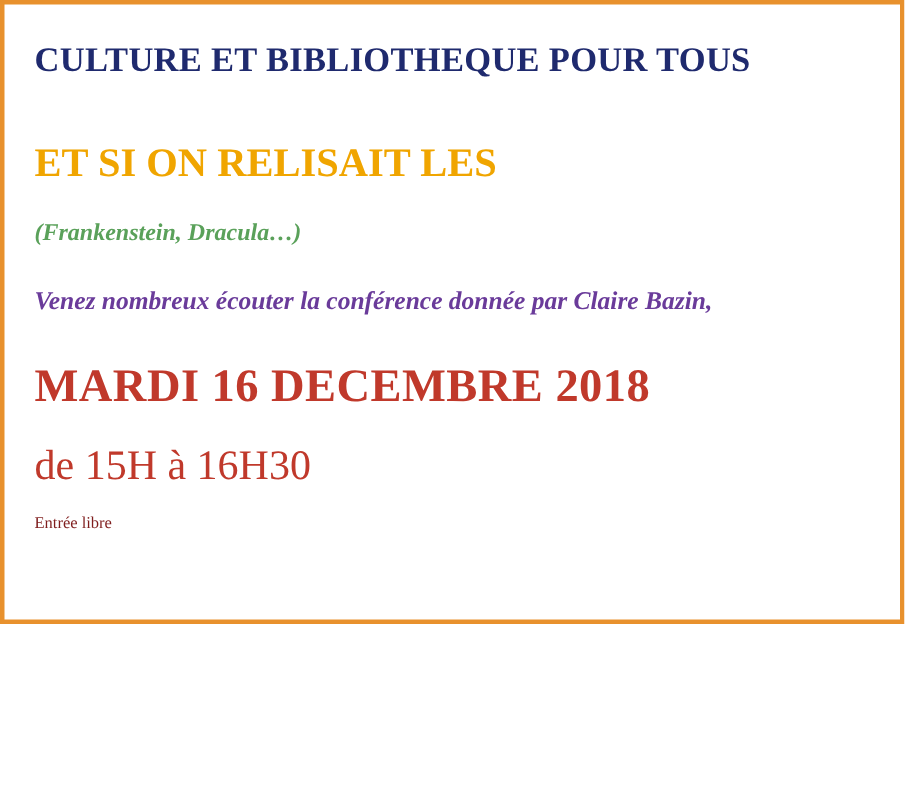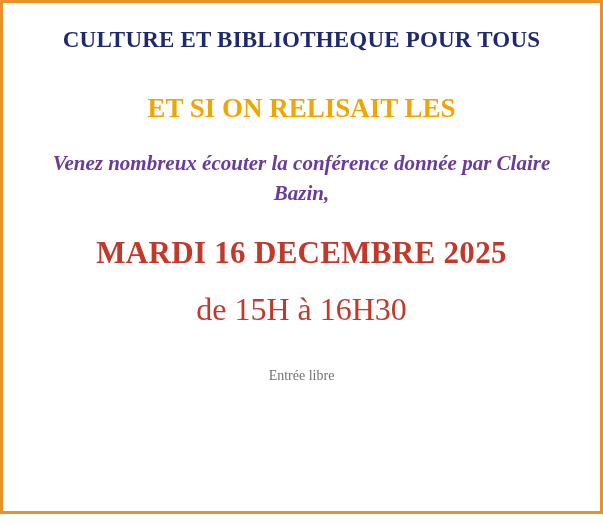--- a/index.html
+++ b/index.html
@@ -10,25 +10,24 @@
     width: 603px;
     height: 525px;
     background: #ffffff;
     font-family: "Liberation Serif", serif;
     overflow: hidden;
   }
   .poster {
     position: relative;
     box-sizing: border-box;
     width: 603px;
-    height: 514px;
+    height: 416px;
     border: 3px solid #e8912d;
     background: #ffffff;
     padding: 16px 20px 10px 20px;
-    text-align: center;
   }
   .line {
     margin: 0;
     padding: 0;
   }
   .org-title {
     font-family: "Liberation Serif", serif;
     font-size: 23px;
     font-weight: bold;
     color: #1f2a6e;
@@ -54,71 +53,72 @@
   .subtitle-paren {
     font-family: "Liberation Serif", serif;
     font-size: 16px;
     font-weight: bold;
     font-style: italic;
     color: #5aa15a;
     margin-top: 22px;
   }
   .invite {
     font-family: "Liberation Serif", serif;
-    font-size: 21px;
+    font-size: 17px;
     font-weight: bold;
     font-style: italic;
     color: #6a3b9a;
     line-height: 1.42;
     margin-top: 24px;
   }
   .date {
     font-family: "Liberation Serif", serif;
     font-size: 31px;
     font-weight: bold;
     color: #c0392b;
     margin-top: 26px;
     letter-spacing: 0.3px;
   }
   .hours {
     font-family: "Liberation Serif", serif;
-    font-size: 32px;
+    font-size: 28px;
     color: #c0392b;
     margin-top: 20px;
   }
   .free {
     font-family: "Liberation Serif", serif;
-    font-size: 14px;
-    color: #737373;
-    margin-top: 40px;
+    font-size: 11px;
+    color: #7f1d1d;
+    margin-top: 16px;
   }
   .address1 {
     font-family: "Liberation Serif", serif;
     font-size: 19px;
     color: #3a3a3a;
     margin-top: 22px;
   }
 </style>
 </head>
 <body>
 
 <div class="poster">
 
   <div class="line org-title">CULTURE ET BIBLIOTHEQUE POUR TOUS</div>
 
   <div class="main-title">
     <div class="line">ET SI ON RELISAIT LES</div>
   </div>
 
 
+  <div class="line subtitle-paren">(Frankenstein, Dracula…)</div>
 
   <div class="invite">
     <div class="line">Venez nombreux écouter la conférence donnée par Claire Bazin,</div>
   </div>
 
-  <div class="line date">MARDI 16 DECEMBRE 2025</div>
+  <div class="line date">MARDI 16 DECEMBRE 2018</div>
 
   <div class="line hours">de 15H  à 16H30</div>
 
   <div class="line free">Entrée libre</div>
 
 
 </div>
 
 </body></html>

